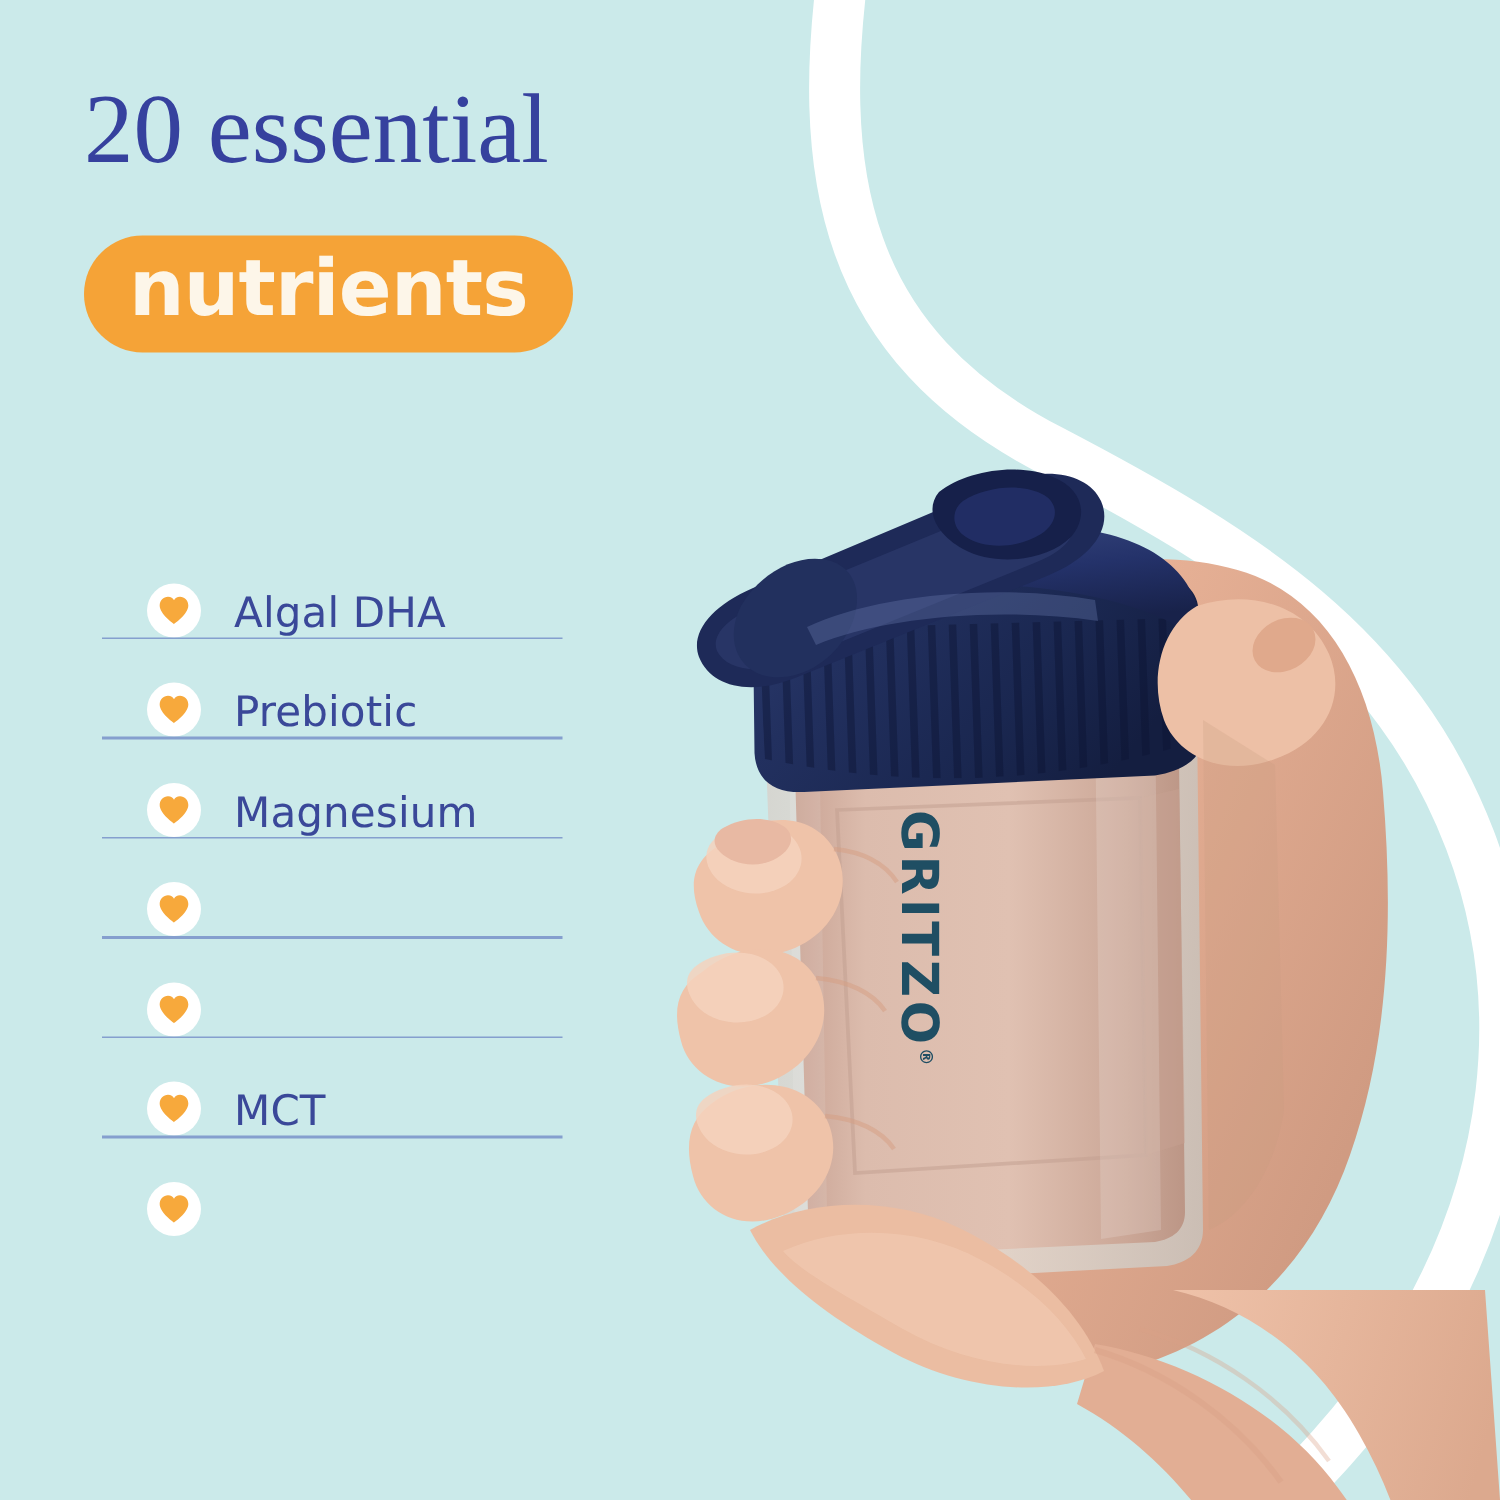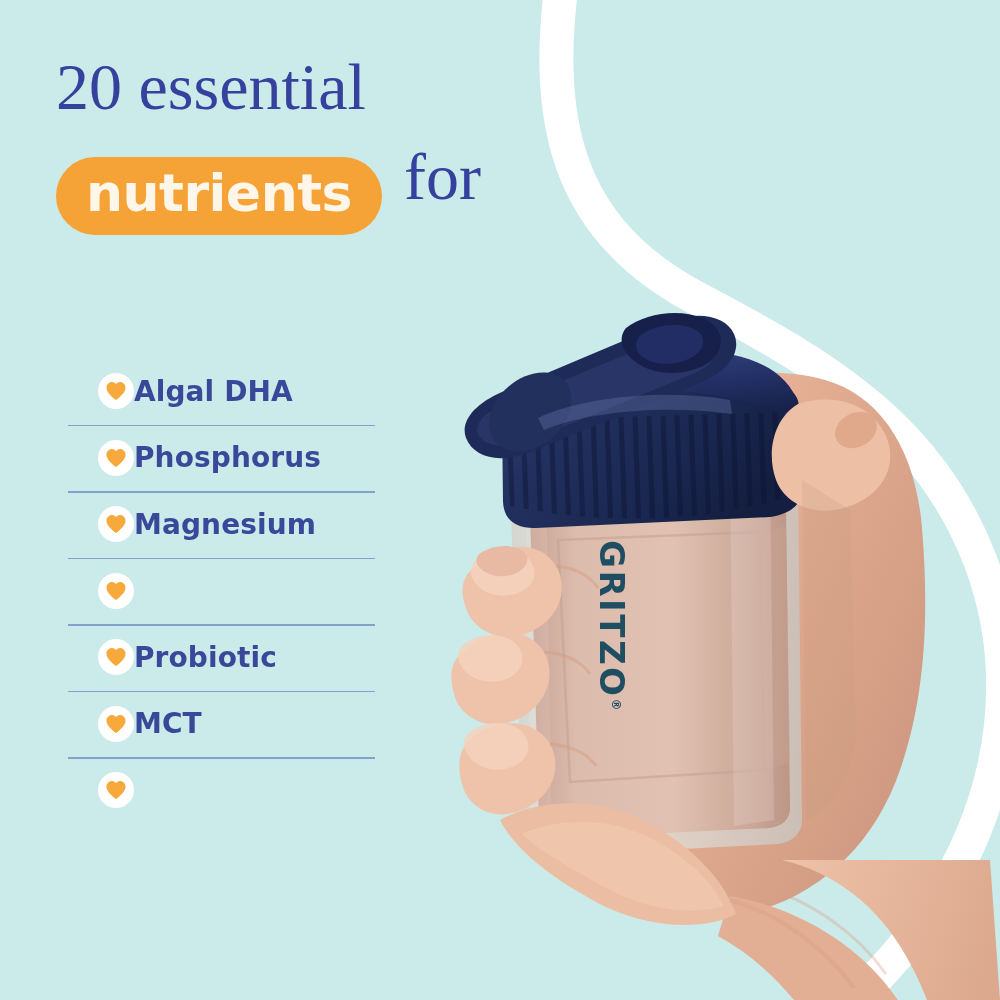--- a/index.html
+++ b/index.html
@@ -66,22 +66,22 @@
   .nutrient-list {
     position:absolute;
     left:68px; top:358px;
     width:420px;
     list-style:none;
   }
   .nutrient-item {
     position:relative;
     height:66.5px;
     display:flex;
-    align-items:center;
-    font-weight:bold;
+    align-items:flex-end;
+    gap:22px;
   }
   .nutrient-item + .nutrient-item::before {
     content:"";
     position:absolute;
     left:0; top:0;
     width:307px;
     height:1.5px;
     background:#6E86C4;
     opacity:.75;
   }
@@ -150,21 +150,20 @@
                C 830 368, 930 430, 980 560
                C 1020 665, 1010 790, 935 905
                C 905 950, 870 985, 840 1015" fill="none" stroke="#FFFFFF" stroke-width="34" stroke-linecap="round"></path>
     </g>
   </svg>
 
   <div class="headline">
     <span class="hl-line">20 essential</span>
     <span class="hl-line l2">
       <span class="pill">nutrients</span>
-      <span>for</span>
     </span>
   </div>
 
   <ul class="nutrient-list">
 
     <li class="nutrient-item">
       <span class="heart-badge">
         <svg width="22" height="20" viewBox="0 0 24 22" xmlns="http://www.w3.org/2000/svg">
           <path d="M12 21 C12 21 1.5 13.8 1.5 7.4 C1.5 3.7 4.3 1 7.6 1 C9.8 1 11.2 2.2 12 3.4 C12.8 2.2 14.2 1 16.4 1 C19.7 1 22.5 3.7 22.5 7.4 C22.5 13.8 12 21 12 21 Z" fill="#F7A93C"></path>
         </svg>
@@ -172,21 +171,21 @@
       <span class="nutrient-label">Algal DHA</span>
     </li>
 
 
     <li class="nutrient-item">
       <span class="heart-badge">
         <svg width="22" height="20" viewBox="0 0 24 22" xmlns="http://www.w3.org/2000/svg">
           <path d="M12 21 C12 21 1.5 13.8 1.5 7.4 C1.5 3.7 4.3 1 7.6 1 C9.8 1 11.2 2.2 12 3.4 C12.8 2.2 14.2 1 16.4 1 C19.7 1 22.5 3.7 22.5 7.4 C22.5 13.8 12 21 12 21 Z" fill="#F7A93C"></path>
         </svg>
       </span>
-      <span class="nutrient-label">Phosphorus</span>
+      <span class="nutrient-label">Prebiotic</span>
     </li>
 
     <li class="nutrient-item">
       <span class="heart-badge">
         <svg width="22" height="20" viewBox="0 0 24 22" xmlns="http://www.w3.org/2000/svg">
           <path d="M12 21 C12 21 1.5 13.8 1.5 7.4 C1.5 3.7 4.3 1 7.6 1 C9.8 1 11.2 2.2 12 3.4 C12.8 2.2 14.2 1 16.4 1 C19.7 1 22.5 3.7 22.5 7.4 C22.5 13.8 12 21 12 21 Z" fill="#F7A93C"></path>
         </svg>
       </span>
       <span class="nutrient-label">Magnesium</span>
     </li>
@@ -198,21 +197,20 @@
         </svg>
       </span>
     </li>
 
     <li class="nutrient-item">
       <span class="heart-badge">
         <svg width="22" height="20" viewBox="0 0 24 22" xmlns="http://www.w3.org/2000/svg">
           <path d="M12 21 C12 21 1.5 13.8 1.5 7.4 C1.5 3.7 4.3 1 7.6 1 C9.8 1 11.2 2.2 12 3.4 C12.8 2.2 14.2 1 16.4 1 C19.7 1 22.5 3.7 22.5 7.4 C22.5 13.8 12 21 12 21 Z" fill="#F7A93C"></path>
         </svg>
       </span>
-      <span class="nutrient-label">Probiotic</span>
     </li>
 
     <li class="nutrient-item">
       <span class="heart-badge">
         <svg width="22" height="20" viewBox="0 0 24 22" xmlns="http://www.w3.org/2000/svg">
           <path d="M12 21 C12 21 1.5 13.8 1.5 7.4 C1.5 3.7 4.3 1 7.6 1 C9.8 1 11.2 2.2 12 3.4 C12.8 2.2 14.2 1 16.4 1 C19.7 1 22.5 3.7 22.5 7.4 C22.5 13.8 12 21 12 21 Z" fill="#F7A93C"></path>
         </svg>
       </span>
       <span class="nutrient-label">MCT</span>
     </li>

